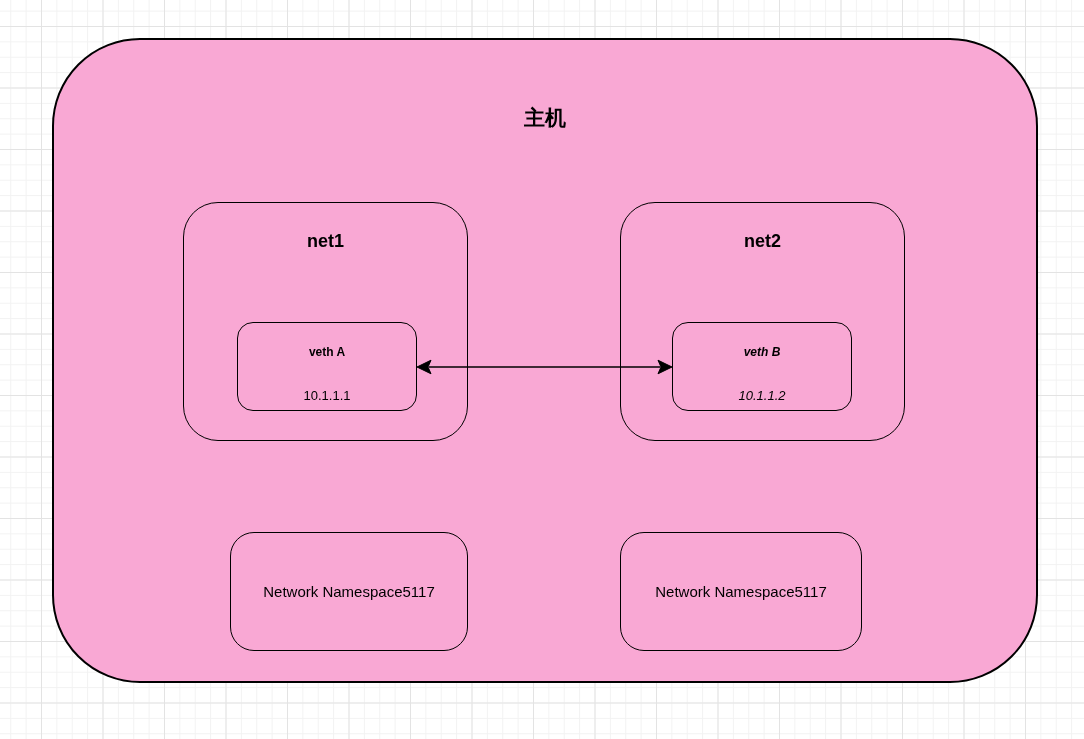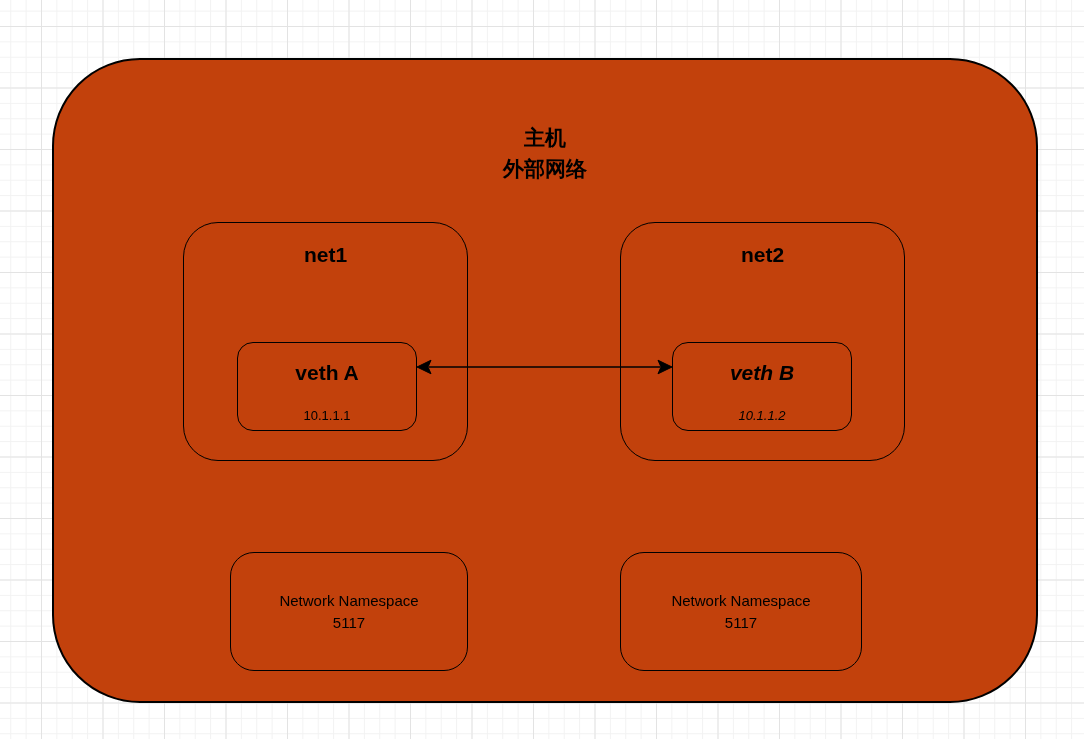--- a/index.html
+++ b/index.html
@@ -12,23 +12,22 @@
     background-image:
       linear-gradient(to right, #e3e3e3 1px, transparent 1px),
       linear-gradient(to bottom, #e3e3e3 1px, transparent 1px),
       linear-gradient(to right, #f2f2f2 1px, transparent 1px),
       linear-gradient(to bottom, #f2f2f2 1px, transparent 1px);
     background-size: 61.5px 61.5px, 61.5px 61.5px, 15.375px 15.375px, 15.375px 15.375px;
     background-position: 41px 26px, 41px 26px, 10.25px 10.625px, 10.25px 10.625px;
   }
   .shape {
     position: absolute;
-    background: #c2410c;
+    background: #f9a8d4;
     border: 1.5px solid #000000;
-    margin-top: 20px;
   }
   .host-box {
     left: 52px; top: 38px;
     width: 986px; height: 645px;
     border-radius: 88px;
     border-width: 2px;
   }
   .host-title {
     position: absolute;
     left: 0; right: 0;
@@ -41,65 +40,64 @@
   .ns-net {
     width: 285px; height: 239px;
     border-radius: 35px;
     top: 202px;
   }
   .ns-net.left  { left: 183px; }
   .ns-net.right { left: 620px; }
   .net-label {
     position: absolute;
     left: 0; right: 0;
-    top: 20px;
+    top: 28px;
     text-align: center;
     font-weight: bold;
-    font-size: 21px;
+    font-size: 18px;
   }
   .veth-box {
     width: 180px; height: 89px;
     border-radius: 16px;
     top: 322px;
     display: flex;
     flex-direction: column;
     align-items: center;
     justify-content: space-between;
     padding: 20px 0 6px 0;
   }
   .veth-box.left  { left: 237px; }
   .veth-box.right { left: 672px; font-style: italic; }
-  .veth-label { font-weight: bold; font-size: 21px; line-height: 19px; }
+  .veth-label { font-weight: bold; font-size: 12px; line-height: 19px; }
   .veth-ip    { font-size: 13px; line-height: 17px; }
   .arrow-svg {
     position: absolute;
     left: 416px; top: 356px;
   }
   .ns-proc {
     top: 532px;
     height: 119px;
     border-radius: 24px;
     display: flex;
-    flex-direction: column;
+    flex-direction: row;
     align-items: center;
     justify-content: center;
     text-align: center;
     font-size: 15px;
     line-height: 22px;
   }
   .ns-proc.left  { left: 230px; width: 238px; }
   .ns-proc.right { left: 620px; width: 242px; }
 </style>
 </head>
 <body>
 
 <div class="shape host-box">
   <div class="host-title">
     <div>主机</div>
-    <div>外部网络</div>
   </div>
 </div>
 
 <div class="shape ns-net left">
   <div class="net-label">net1</div>
 </div>
 
 <div class="shape ns-net right">
   <div class="net-label">net2</div>
 </div>

